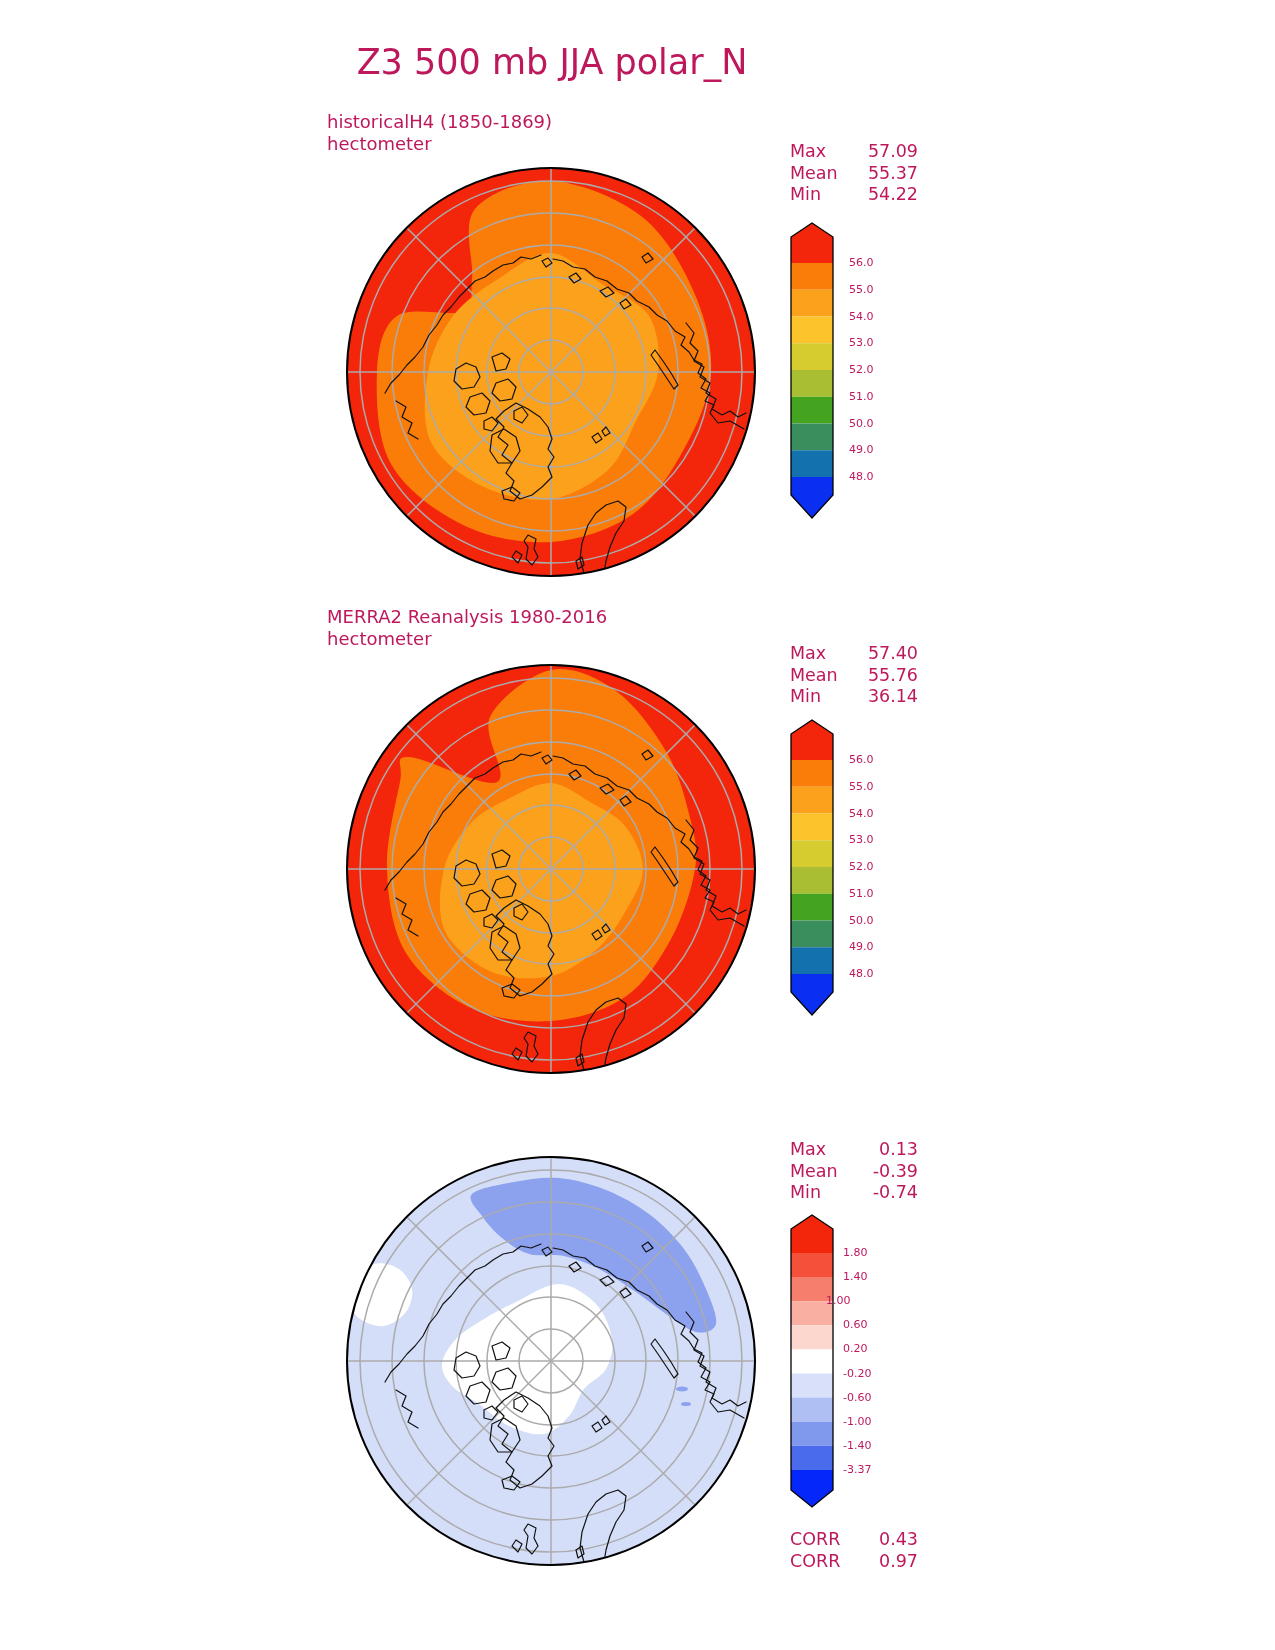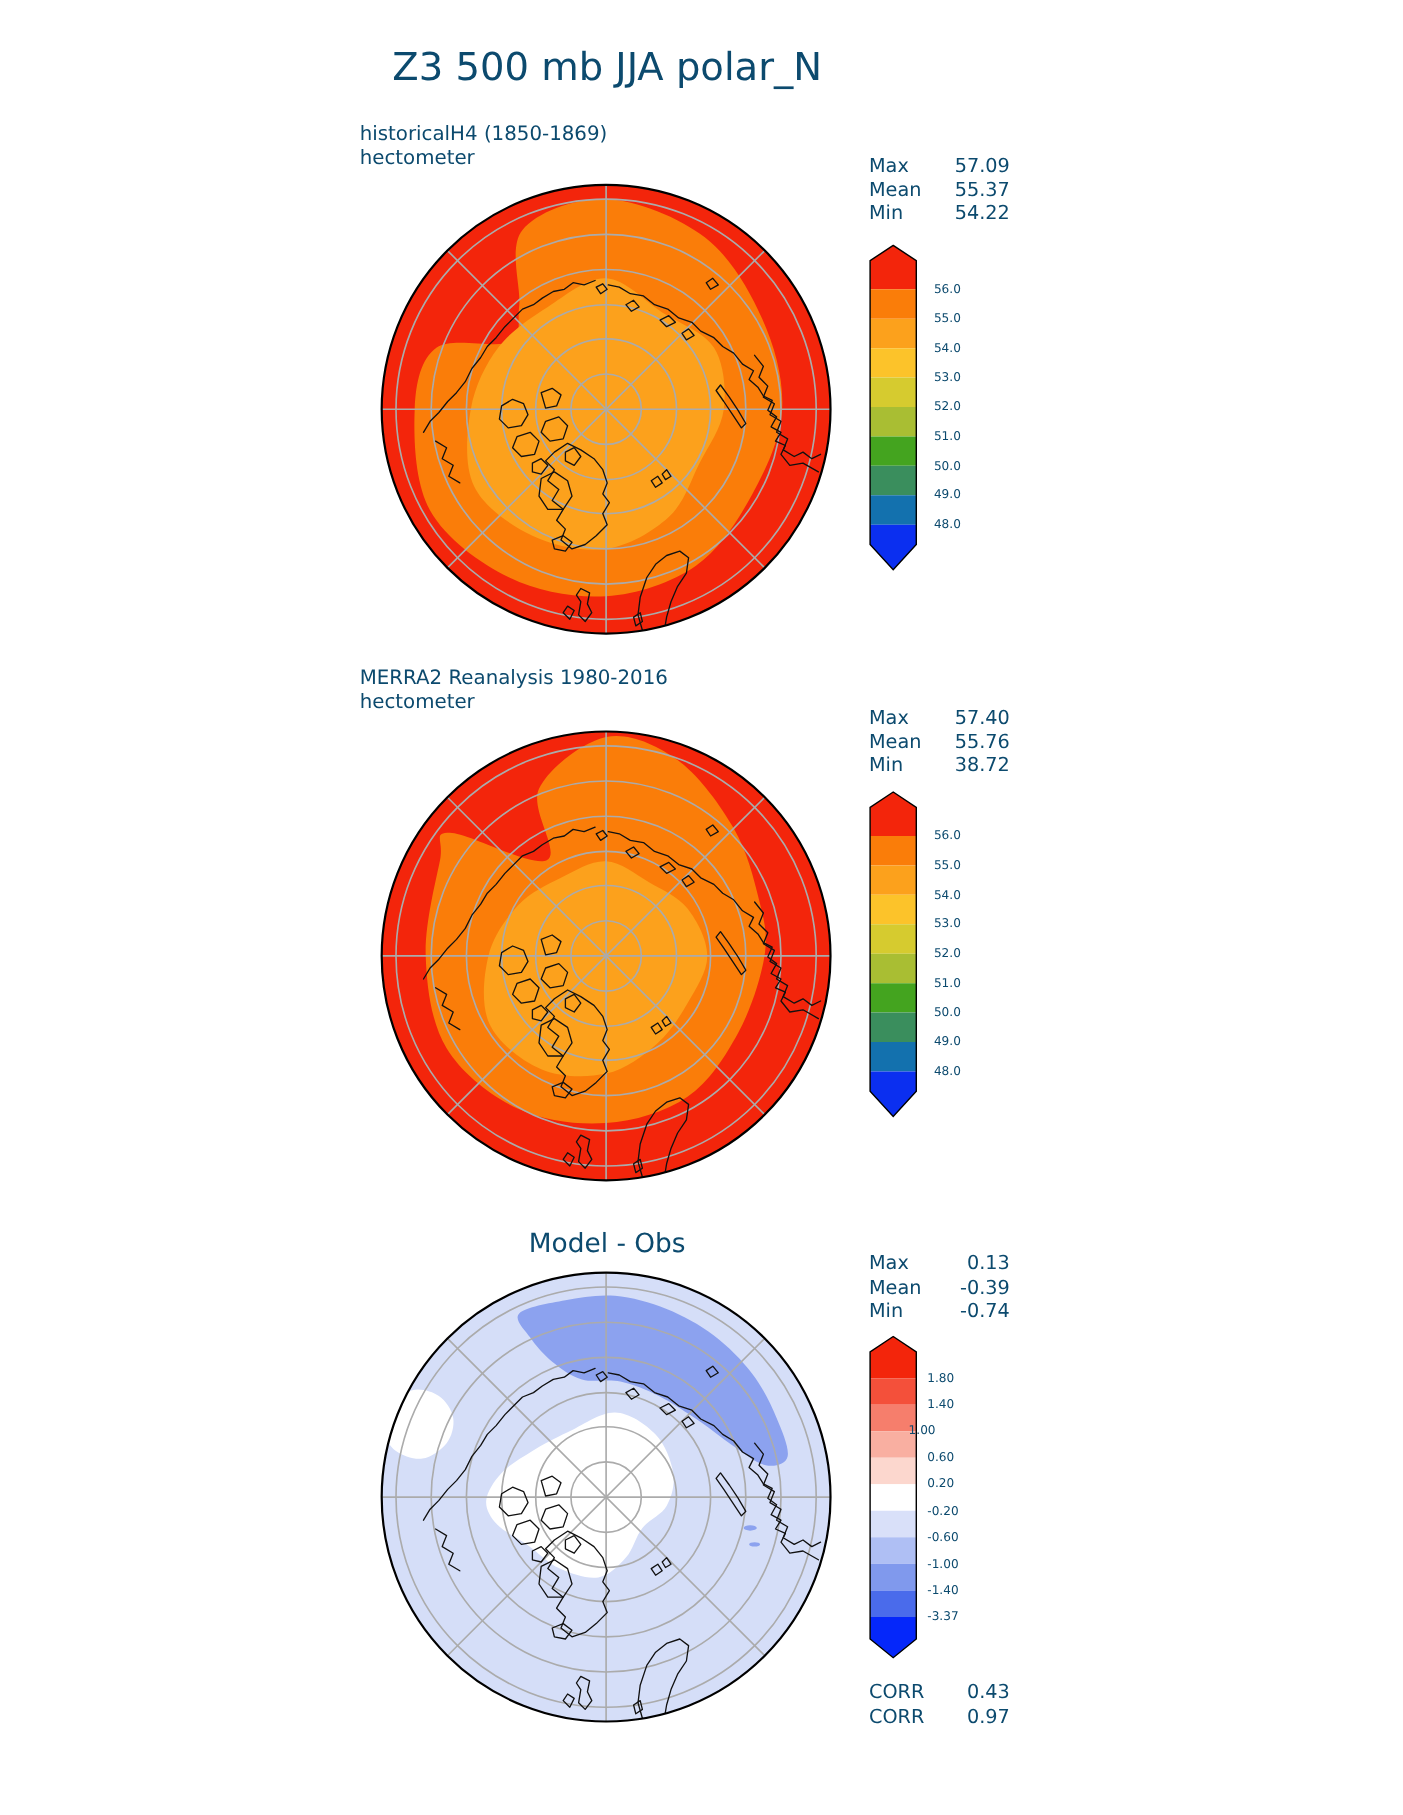--- a/index.html
+++ b/index.html
@@ -1,17 +1,17 @@
 <!DOCTYPE html>
 <html><head>
 <meta charset="utf-8">
 <style>
   html,body{margin:0;padding:0;background:#ffffff;}
   #page{position:relative;width:1275px;height:1576px;background:#ffffff;overflow:hidden;
-        font-family:"DejaVu Sans",sans-serif;color:#0c4a6e;}
+        font-family:"DejaVu Sans",sans-serif;color:#be185d;}
   .main-title{position:absolute;top:42px;left:0;width:1104px;text-align:center;
               font-size:35px;font-weight:400;}
   .plabel{position:absolute;left:327px;font-size:18px;line-height:21.5px;}
   .p3title{position:absolute;left:0;width:1104px;text-align:center;top:1116px;font-size:24px;}
   .map{position:absolute;}
   .stats{position:absolute;width:128px;font-size:17.5px;line-height:21.5px;}
   .srow{display:flex;}
   .sval{margin-left:auto;}
   .cb-label{position:absolute;font-size:11px;line-height:22px;white-space:nowrap;}
 </style>
@@ -127,25 +127,24 @@
     <div class="srow">
         <span>Max</span>
         <span class="sval">57.40</span>
       </div>
     <div class="srow">
         <span>Mean</span>
         <span class="sval">55.76</span>
       </div>
     <div class="srow">
         <span>Min</span>
-        <span class="sval">38.72</span>
-      </div>
-  </div>
-
-  <div class="p3title">Model - Obs</div>
+        <span class="sval">36.14</span>
+      </div>
+  </div>
+
   <svg class="map" id="mapC" viewBox="0 0 414 414" width="414" height="414" style="left:344px;top:1154px">
     <defs>
         <clipPath id="clipC">
           <circle cx="207" cy="207" r="204"></circle>
         </clipPath>
       </defs>
     <g clip-path="url(#clipC)">
       <rect width="414" height="414" fill="#D5DEF8"></rect>
       <g id="regC">
           <path d="M128,40C133.3,34.3 155.5,30.7 170,28C184.5,25.3 199.7,22.7 215,24C230.3,25.3 247.0,30.0 262,36C277.0,42.0 292.0,50.2 305,60C318.0,69.8 330.5,82.5 340,95C349.5,107.5 356.7,122.5 362,135C367.3,147.5 373.7,162.8 372,170C370.3,177.2 360.3,179.7 352,178C343.7,176.3 332.0,166.7 322,160C312.0,153.3 303.2,145.5 292,138C280.8,130.5 267.0,121.0 255,115C243.0,109.0 231.7,104.5 220,102C208.3,99.5 195.3,103.0 185,100C174.7,97.0 165.8,90.3 158,84C150.2,77.7 143.0,69.3 138,62C133.0,54.7 122.7,45.7 128,40Z" fill="#8CA2EF"></path>

